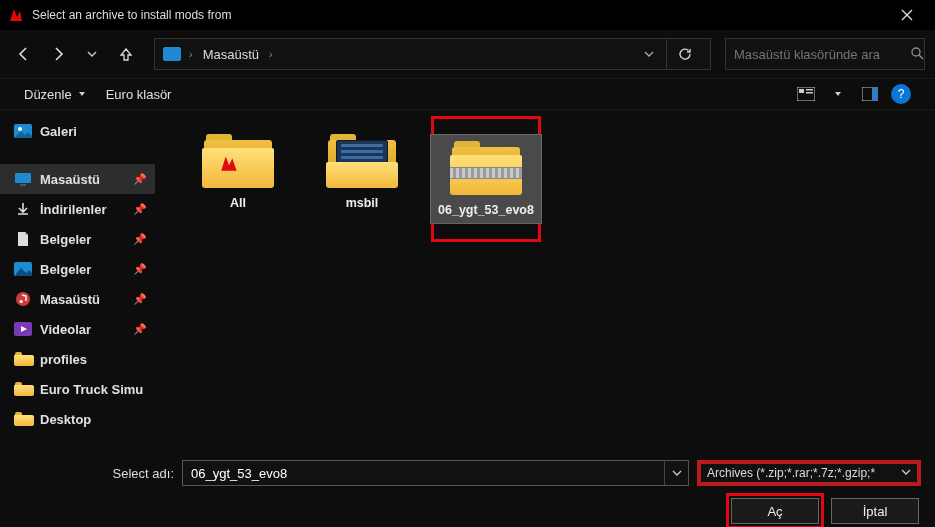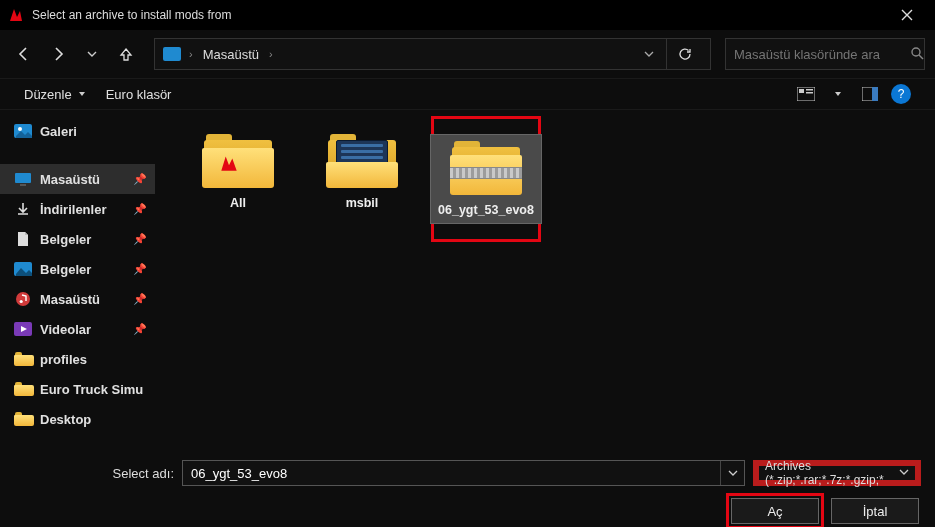--- a/index.html
+++ b/index.html
@@ -51,21 +51,21 @@
 .folder-red { position:absolute; top:18px; left:16px; width:22px; height:22px; }
 .zip-band { position:absolute; top:26px; left:0; width:72px; height:12px; background:repeating-linear-gradient(90deg,#c9c9c9 0 3px,#9c9c9c 3px 6px); border-top:1px solid #888; border-bottom:1px solid #888;}
 .file-label { font-size:12.5px; color:#eee; text-align:center; max-width:110px; overflow:hidden; text-overflow:ellipsis; white-space:nowrap;}
 
 .footer { background:#0d0d0d; padding: 10px 14px 12px; }
 .fn-row { display:flex; align-items:center; gap:8px; }
 .fn-label { width: 160px; text-align:right; font-size:13px; color:#ddd;}
 .fn-input { flex:1; height:26px; background:#111; border:1px solid #555; display:flex; align-items:center;}
 .fn-input input { flex:1; background:transparent; border:none; outline:none; color:#fff; padding:0 8px; font-size:13px;}
 .fn-input .dd { width:24px; height:24px; display:flex; align-items:center; justify-content:center; border-left:1px solid #444; cursor:pointer;}
-.filter { width:168px; height:26px; background:#111; border:6px solid #b91c1c; display:flex; align-items:center; padding:0 6px; font-size:12px; color:#ddd;}
+.filter { width:224px; height:26px; background:#111; border:4px solid #b91c1c; display:flex; align-items:center; padding:0 6px; font-size:12px; color:#ddd;}
 .filter .dd { margin-left:auto; cursor:pointer;}
 .btn-row { display:flex; justify-content:flex-end; gap:12px; margin-top:12px; padding-right:2px;}
 .btn { width:88px; height:26px; background:#1a1a1a; border:1px solid #666; color:#eee; font-size:13px; display:flex; align-items:center; justify-content:center; cursor:pointer;}
 .btn.primary-highlight { outline:3px solid #e30613; outline-offset:2px;text-align:right;}
 
 .folder-plain { width:20px; height:14px; position:relative;}
 .folder-plain:before { content:""; position:absolute; top:0; left:1px; width:7px; height:4px; background:#e2b438; border-radius:2px 2px 0 0;}
 .folder-plain:after { content:""; position:absolute; top:3px; left:0; width:20px; height:11px; background:linear-gradient(#ffe07a,#f2b73a); border-radius:1px 2px 2px 2px;}
 </style>
 </head>

